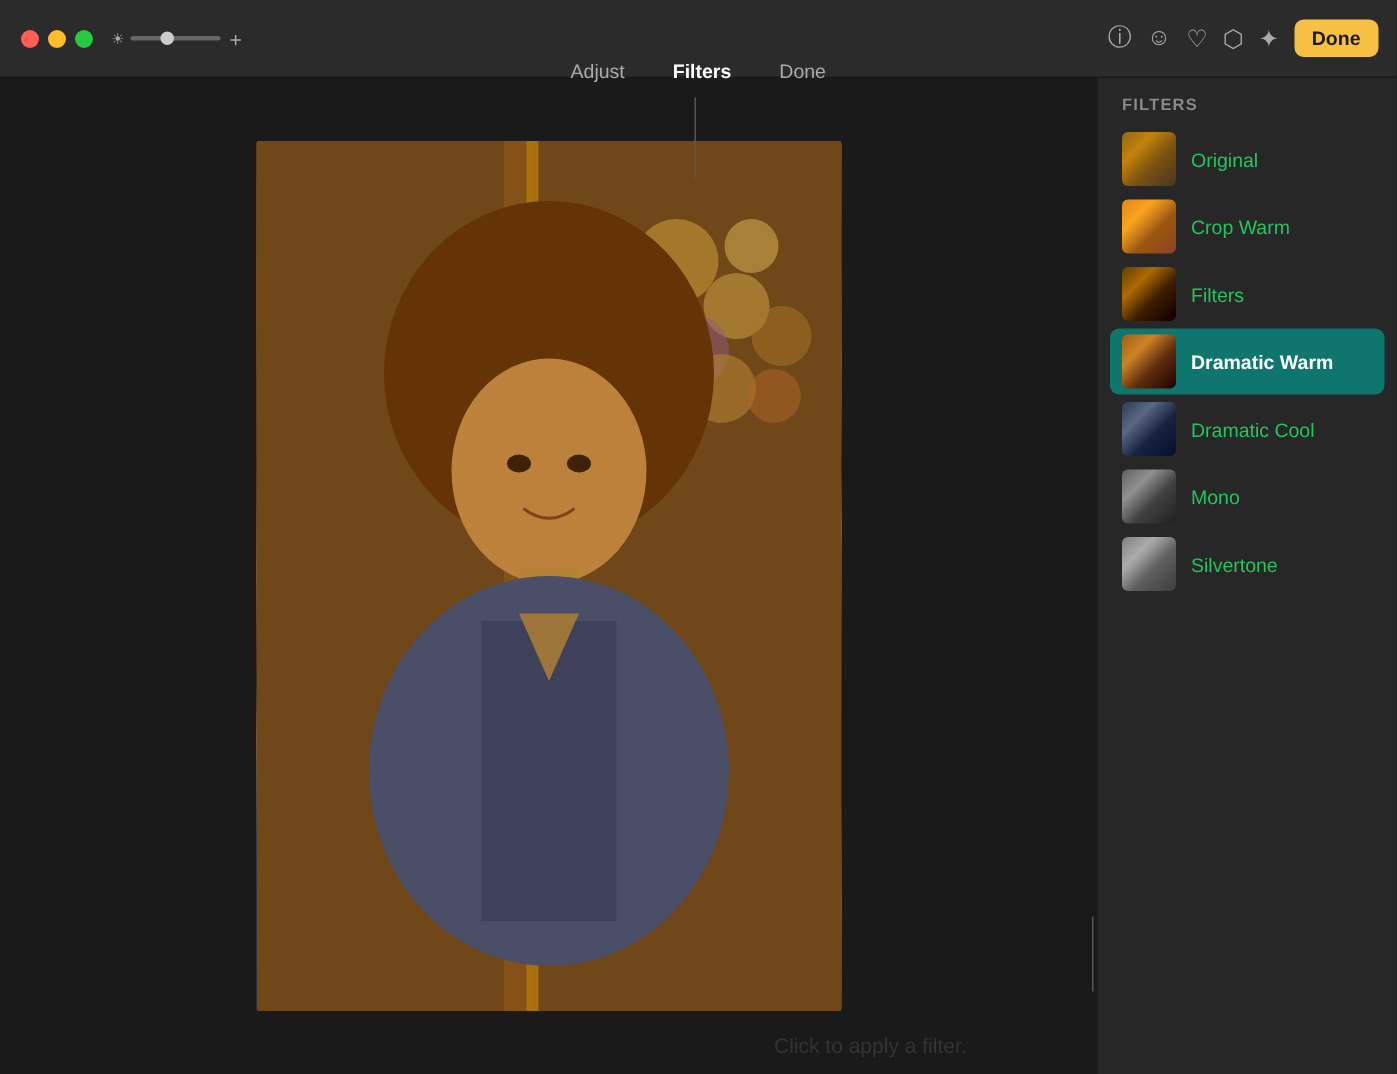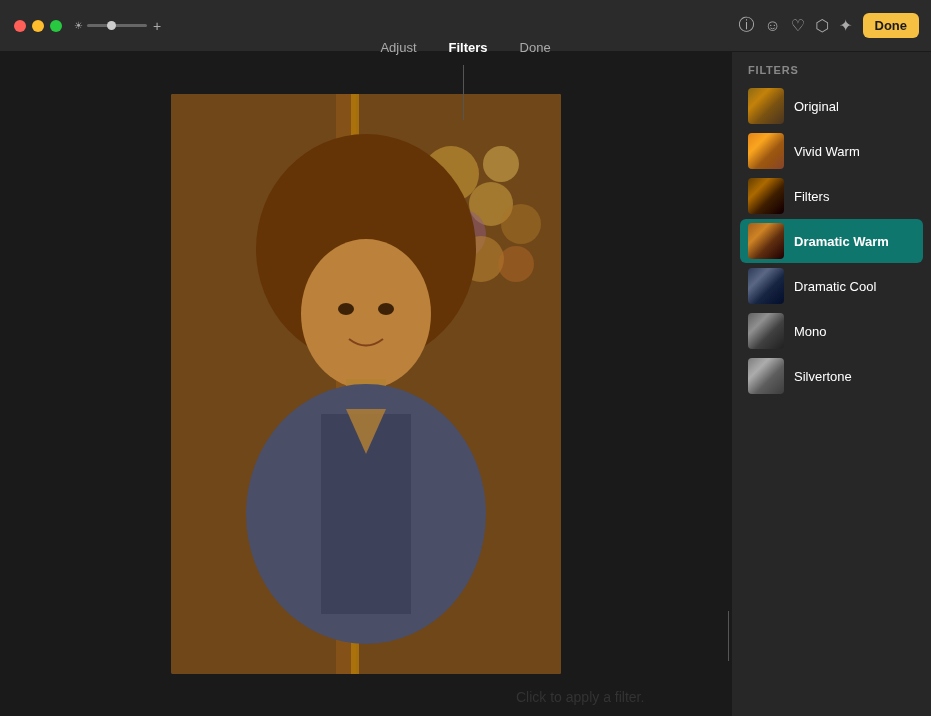--- a/index.html
+++ b/index.html
@@ -312,21 +312,21 @@
       background: linear-gradient(135deg, #707070 0%, #a0a0a0 30%, #505050 60%, #303030 100%);
       filter: grayscale(1) contrast(0.9) brightness(1.1);
     }
 
     .thumb-noir {
       background: linear-gradient(135deg, #404040 0%, #707070 30%, #202020 60%, #101010 100%);
       filter: grayscale(1) contrast(1.5);
     }
 
     .filter-name {
-      color: #ffffff;
+      color: #22c55e;
       font-size: 13px;
     }
 
     .filter-item.active .filter-name {
       color: #fff;
       font-weight: 600;
     }
 
     
     .filters-list::-webkit-scrollbar {
@@ -435,21 +435,21 @@
     <div class="filters-list">
 
       <div class="filter-item">
         <div class="filter-thumb thumb-original"></div>
         <span class="filter-name">Original</span>
       </div>
 
 
       <div class="filter-item">
         <div class="filter-thumb thumb-vivid-warm"></div>
-        <span class="filter-name">Vivid Warm</span>
+        <span class="filter-name">Crop Warm</span>
       </div>
 
 
       <div class="filter-item">
         <div class="filter-thumb thumb-dramatic"></div>
         <span class="filter-name">Filters</span>
       </div>
 
       <div class="filter-item active">
         <div class="filter-thumb thumb-dramatic-warm"></div>

